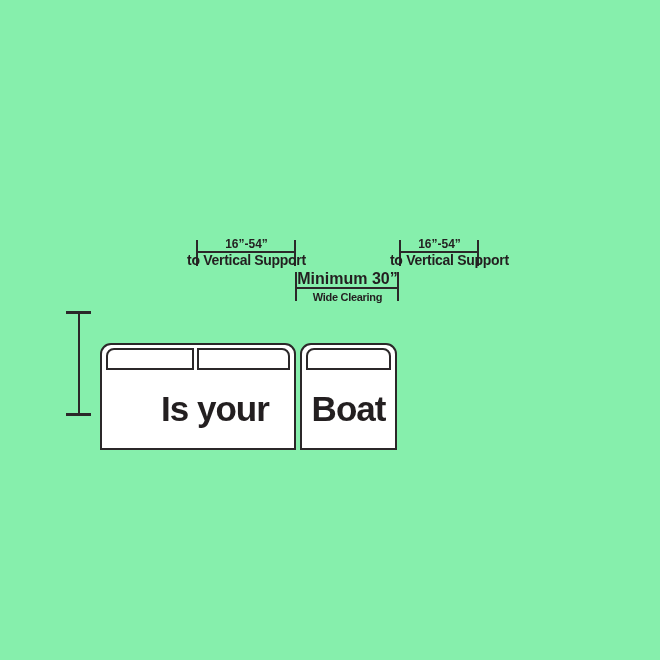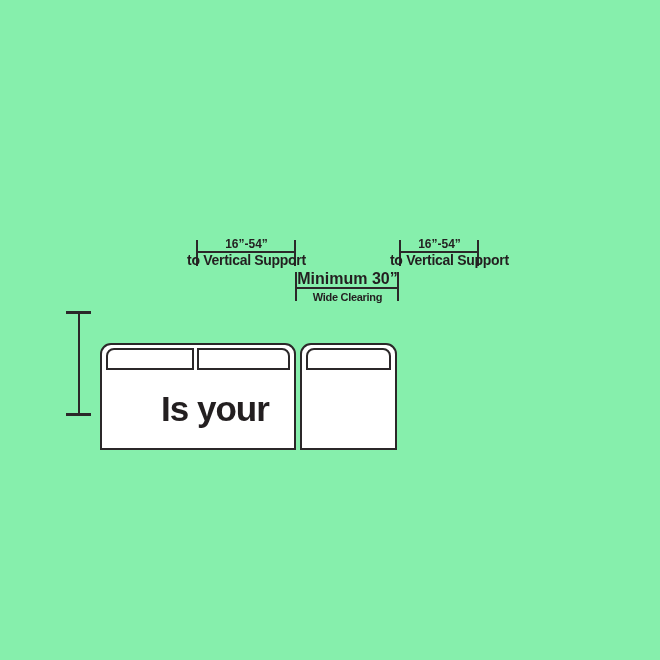--- a/index.html
+++ b/index.html
@@ -79,16 +79,17 @@
   </div>
 
   <div class="panel" style="left:100px;width:196px;">
     <div class="window"></div>
     <div class="support" style="left:90px;"></div>
     <div class="panel-label shift-r">Is your</div>
   </div>
 
   <div class="panel" style="left:300px;width:97px;">
     <div class="window"></div>
+    <div class="panel-label">Boat</div>
   </div>
 
 
 </div>
 
 </body></html>

